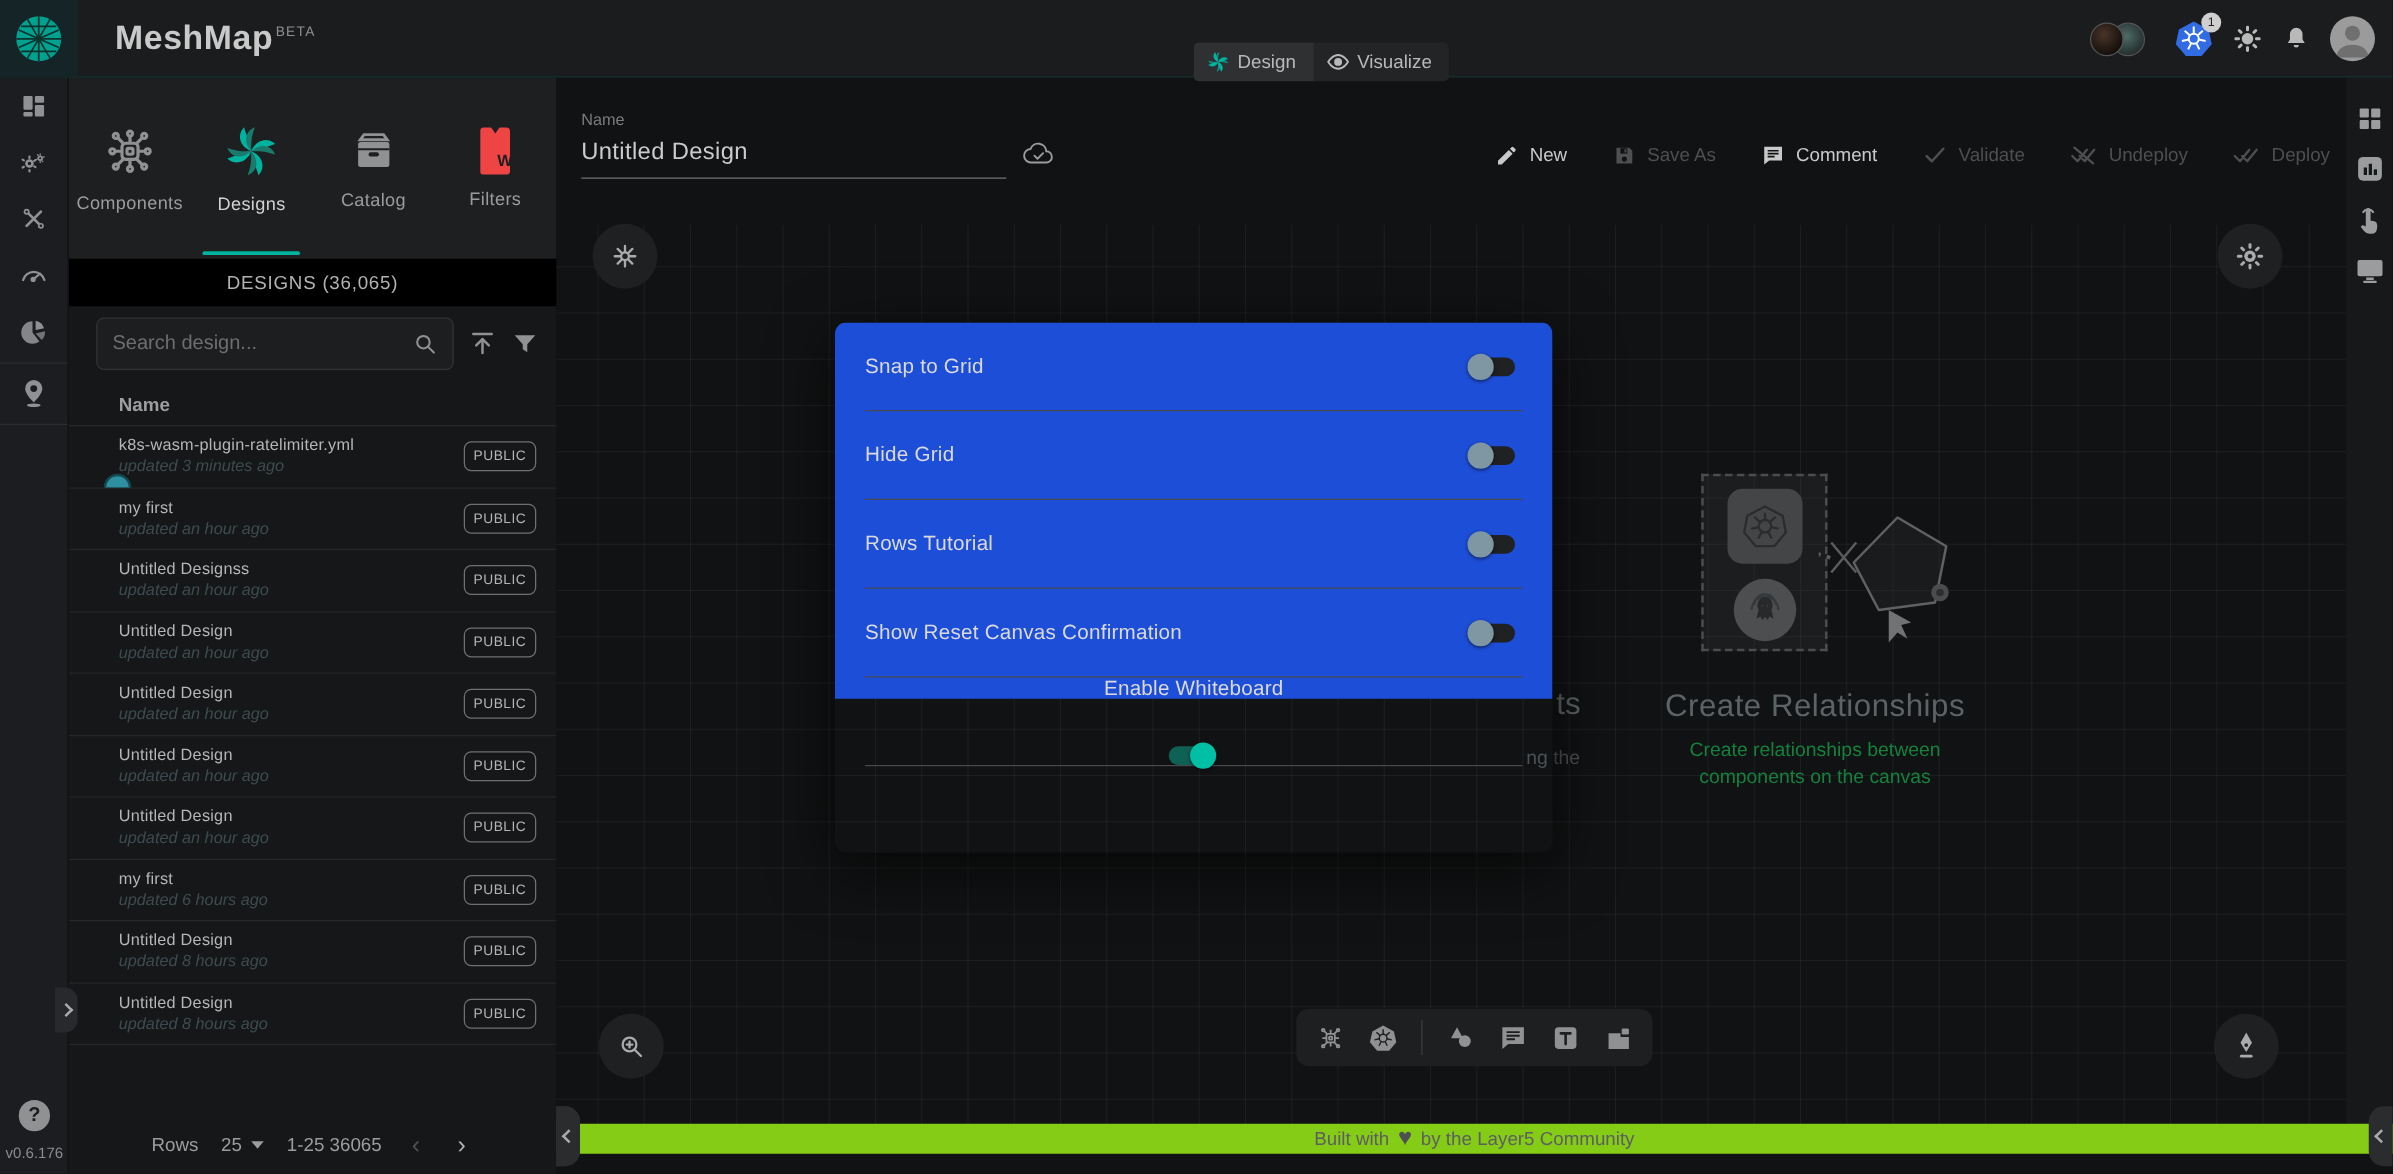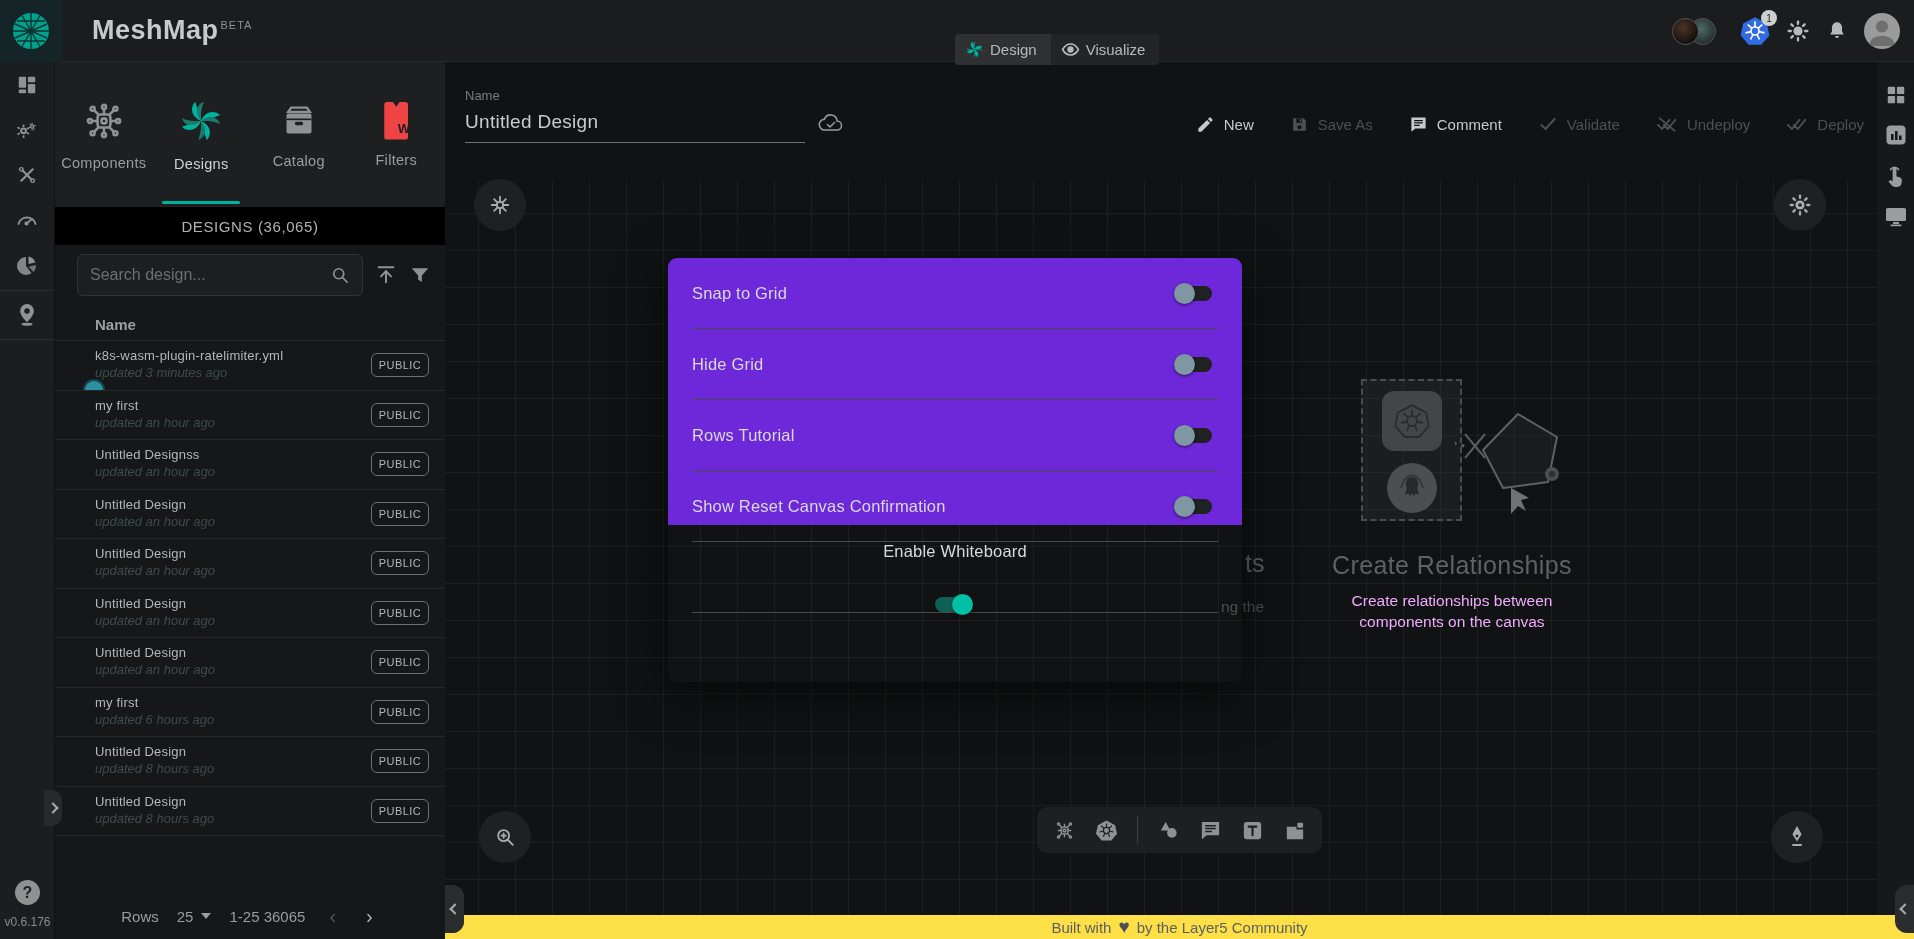--- a/index.html
+++ b/index.html
@@ -107,41 +107,41 @@
 
   
   #tile-box { position:absolute; left:916px; top:317px; width:101px; height:142px; border:2px dashed #4a4c4e;
     background:rgba(60,62,64,.25); }
   #tile-k8s { position:absolute; left:19px; top:10px; width:60px; height:60px; background:#434547; border-radius:12px;
     display:flex; align-items:center; justify-content:center; color:#2a2c2e; }
   #tile-squid { position:absolute; left:24px; top:82px; width:50px; height:50px; background:#4c4e50; border-radius:50%;
     display:flex; align-items:center; justify-content:center; color:#27292b; }
   #tile-svg { position:absolute; left:1010px; top:330px; }
   #tile-title { position:absolute; left:857px; top:489px; width:300px; text-align:center; color:#5c6265; font-size:25px; letter-spacing:.4px; }
-  #tile-sub { position:absolute; left:877px; top:528px; width:260px; text-align:center; color:#f0abfc; font-size:15.5px; line-height:21px; }
+  #tile-sub { position:absolute; left:877px; top:528px; width:260px; text-align:center; color:#15803d; font-size:15.5px; line-height:21px; }
   .frag { position:absolute; color:#5c6265; }
   #frag-1 { left:800px; top:487px; font-size:25px; }
   #frag-2 { left:776px; top:536px; font-size:15.5px; color:#4b5154; }
 
   
-  #footer { position:absolute; left:0; bottom:0; width:100%; height:24px; background:#fde047;
+  #footer { position:absolute; left:0; bottom:16px; width:100%; height:24px; background:#84cc16;
     display:flex; align-items:center; justify-content:center; gap:7px; color:#5d5f61; font-size:15px;text-align:center; }
   #footer .heart { color:#4d4f51; }
   .edge-pill { position:absolute; width:19px; height:48px; background:#2a2c2e; bottom:6px;
     display:flex; align-items:center; justify-content:center; cursor:pointer; z-index:21; }
   #edge-left { left:0; border-radius:0 12px 12px 0; }
   #edge-right { right:0; border-radius:12px 0 0 12px; }
 
   
   #modal { position:absolute; left:668px; top:258px; width:574px; height:424px; border-radius:9px; overflow:hidden;
     box-shadow:0 12px 50px rgba(0,0,0,.65); z-index:40; }
   #modal-header { height:57px; background:#1b1c1e; display:flex; align-items:center; padding:0 22px; }
   #modal-title { flex:1; text-align:center; color:#dcdcdc; font-size:20px; letter-spacing:.4px; }
   #modal-close { color:#e8e8e8; cursor:pointer; }
-  #modal-body { height:267px; background:#6d28d9; padding:0 2px; }
+  #modal-body { height:301px; background:#1d4ed8; padding:0 2px; }
   .opt-row { height:71px; margin:0 22px; border-bottom:1px solid #47494c; display:flex; align-items:center; justify-content:space-between; }
   .opt-row:last-child { border-bottom:1px solid #47494c;flex-direction:column; }
   .opt-label { color:#dadada; font-size:16.5px; letter-spacing:.2px; }
   .switch { position:relative; width:34px; height:15px; border-radius:8px; background:#1f2123; margin-right:6px; cursor:pointer; }
   .switch .thumb { position:absolute; top:-3px; left:-4px; width:21px; height:21px; border-radius:50%;
     background:#7e97a2; box-shadow:0 1px 3px rgba(0,0,0,.6); }
   .switch.on { background:#0f6156; }
   .switch.on .thumb { left:auto; right:-4px; background:#00bfa5; }
 </style>
 </head>

